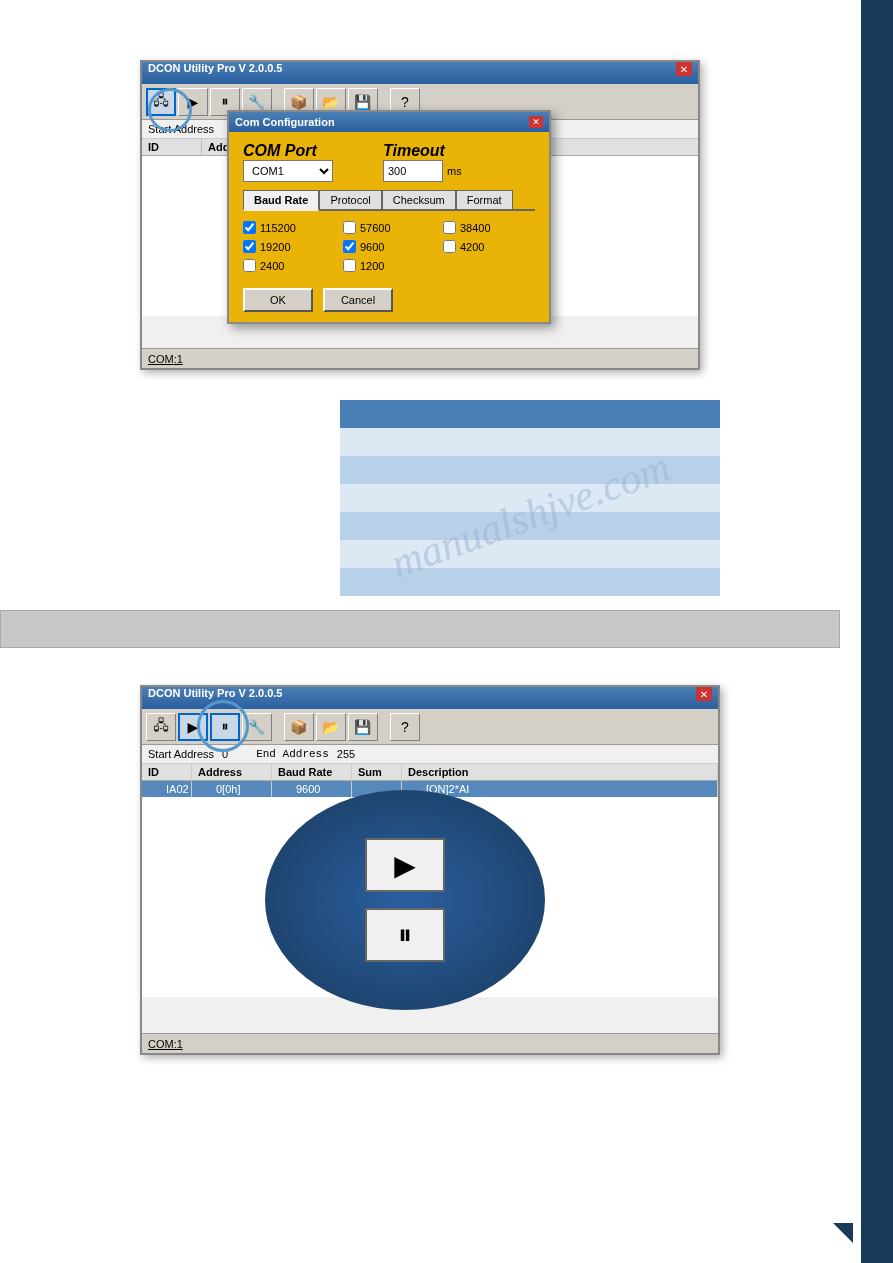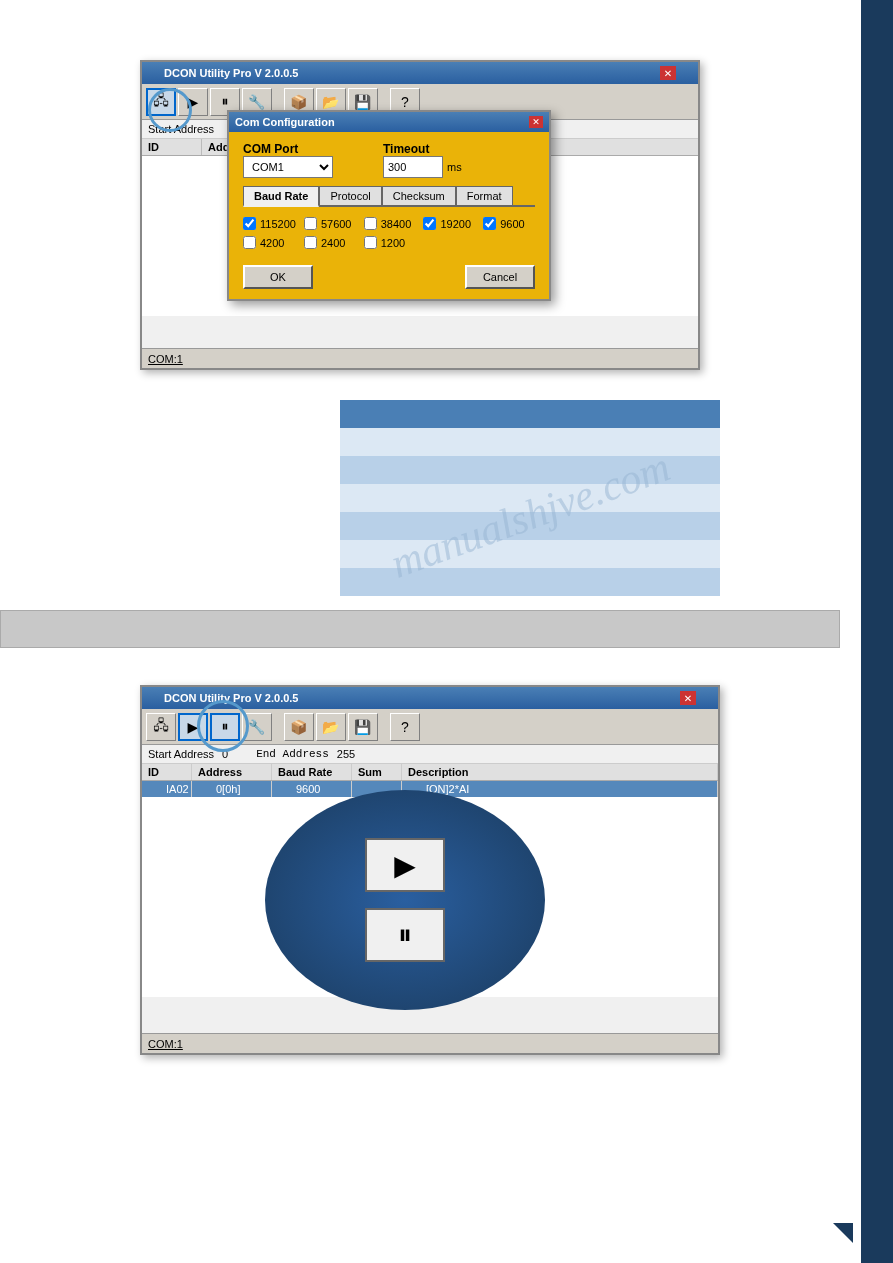--- a/index.html
+++ b/index.html
@@ -33,23 +33,23 @@
       border: 2px solid #888;
       background: #f0f0f0;
       box-shadow: 3px 3px 8px rgba(0,0,0,0.3);
     }
 
     .window-titlebar {
       background: linear-gradient(to bottom, #4a7fb5, #2a5fa0);
       color: white;
       height: 22px;
       display: flex;
-      align-items: center;
+      align-items: flex-start;
       justify-content: space-between;
-      padding: 0 22px;
+      padding: 0 6px;
       font-size: 11px;
       font-weight: bold;
     }
 
     .window-close-btn {
       background: #cc3333;
       color: white;
       border: none;
       width: 16px;
       height: 14px;
@@ -180,23 +180,24 @@
     }
 
     .dialog-row {
       display: flex;
       align-items: center;
       margin-bottom: 8px;
       gap: 20px;
     }
 
     .dialog-label {
-      font-size: 12px;
+      font-size: 16px;
       font-weight: bold;
       min-width: 70px;
+      font-style: italic;
     }
 
     .dialog-select {
       height: 22px;
       font-size: 11px;
       padding: 0 4px;
       background: white;
       border: 1px solid #777;
       min-width: 90px;
     }
@@ -231,40 +232,40 @@
 
     .dialog-tab.active {
       background: #f0f0f0;
       font-weight: bold;
       border-bottom: 2px solid #f0f0f0;
       margin-bottom: -2px;
     }
 
     .baud-grid {
       display: grid;
-      grid-template-columns: repeat(5, 1fr);
+      grid-template-columns: repeat(3, 1fr);
       gap: 6px 8px;
       margin-bottom: 12px;
     }
 
     .baud-item {
       display: flex;
       align-items: center;
       gap: 4px;
       font-size: 11px;
     }
 
     .baud-item input[type="checkbox"] {
       margin: 0;
     }
 
     .dialog-buttons {
       display: flex;
       gap: 10px;
-      justify-content: space-between;
+      justify-content: flex-start;
       padding-top: 4px;
     }
 
     .dialog-btn {
       width: 70px;
       height: 24px;
       background: #d4d0c8;
       border: 2px solid;
       border-top-color: #ffffff;
       border-left-color: #ffffff;

